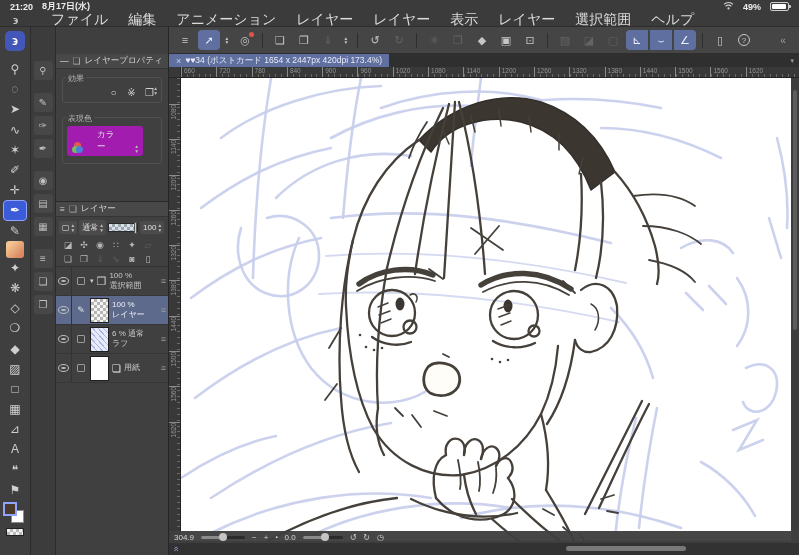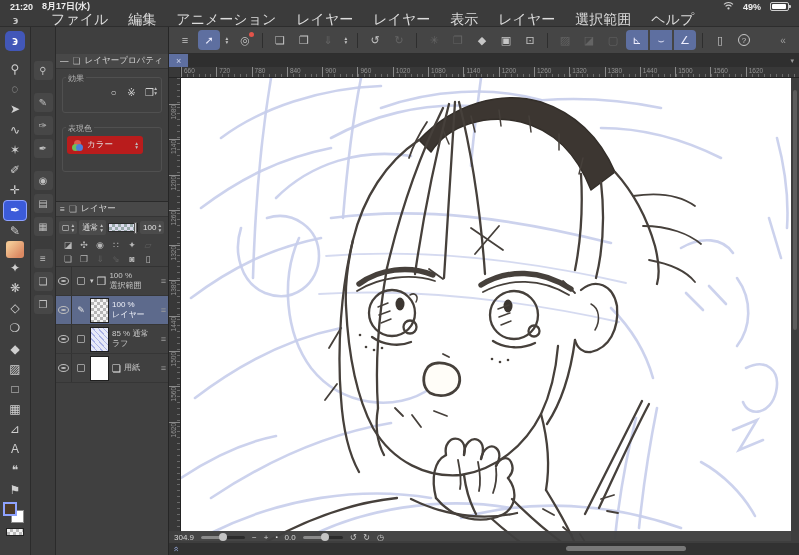--- a/index.html
+++ b/index.html
@@ -36,26 +36,26 @@
   .subcol { left:31px; top:27px; width:25px; height:528px; background:#3c3c3c; border-right:1px solid #2b2b2b; display:flex; flex-direction:column; align-items:center; padding-top:34px; gap:4px; }
   .sub { width:19px; height:19px; border-radius:3px; background:#474747; color:#bfbfbf; font-size:10px; display:flex; align-items:center; justify-content:center; }
   .sub.gap { margin-top:9px; }
 
   
   .paneltop { left:56px; top:27px; width:113px; height:27px; background:#3f3f3f; border-right:1px solid #262626; }
   .panel { background:#404040; border-right:1px solid #262626; }
   .ptitle { height:15px; display:flex; align-items:center; gap:4px; padding:0 4px; font-size:8.5px; color:#d8d8d8; background:#484848; border-bottom:1px solid #353535; white-space:nowrap; overflow:hidden; }
   .pico { color:#b5b5b5; font-size:9px; }
   .propspanel { left:56px; top:54px; width:113px; height:148px; border-bottom:1px solid #2a2a2a; }
-  .sec { margin:8px 6px 4px; border:1px solid #505050; border-radius:3px; position:relative; padding:8px 4px 17px; }
+  .sec { margin:8px 6px 4px; border:1px solid #505050; border-radius:3px; position:relative; padding:8px 4px 7px; }
   .seclab { position:absolute; top:-5px; left:3px; background:#404040; padding:0 2px; font-size:8px; color:#b8b8b8; }
   .effrow { display:flex; justify-content:flex-end; align-items:center; gap:3px; }
   .effbtn { width:15px; height:13px; display:flex; align-items:center; justify-content:center; color:#cfcfcf; font-size:10px; }
   .stepper { font-size:5.5px; line-height:4.5px; color:#bfbfbf; white-space:pre; text-align:center; }
-  .dd { display:flex; align-items:center; gap:4px; background:#b91c1c; border-radius:3px; padding:3px 5px; width:76px; }
+  .dd { display:flex; align-items:flex-end; gap:14px; background:#a21caf; border-radius:3px; padding:3px 5px; width:76px; }
   .cw { position:relative; width:11px; height:11px; flex:none; }
   .cw i { position:absolute; width:7px; height:7px; border-radius:50%; }
   .cw .r { left:2px; top:0; background:#e05a4e; } .cw .g { left:0; top:4px; background:#6fbf5a; } .cw .b { left:4px; top:4px; background:#4f7fd9; }
   .ddlab { font-size:8.5px; color:#e2e2e2; flex:1; }
 
   .layerspanel { left:56px; top:202px; width:113px; height:353px; }
   .lctrl { display:flex; align-items:center; gap:2px; padding:3px 3px; }
   .smallbtn { background:#4b4b4b; border-radius:2px; display:flex; align-items:center; gap:2px; padding:2px 3px; font-size:8px; color:#e0e0e0; white-space:nowrap; }
   .opslider { width:30px; height:9px; border:1px solid #2a2a2a; background-image:conic-gradient(#9aa 25%,#dde 0 50%,#9aa 0 75%,#dde 0); background-size:6px 6px; position:relative; }
   .opslider i { position:absolute; right:0; top:-2px; width:3px; height:12px; background:#cfcfcf; border:1px solid #555; }
@@ -398,21 +398,21 @@
     </div>
     <div class="lrow">
       <span class="eyecell">
           <span class="eye"></span>
         </span>
       <span class="cbcell">
           <span class="cb"></span>
         </span>
       <span class="lthumb sketch"></span>
       <span class="ltext">
-        <span>85 % 通常</span>
+        <span>6 % 通常</span>
         <span>ラフ</span>
       </span>
       <span class="lhandle">≡</span>
     </div>
     <div class="lrow">
       <span class="eyecell">
           <span class="eye"></span>
         </span>
       <span class="cbcell">
           <span class="cb"></span>
@@ -512,20 +512,21 @@
       <span>?</span>
     </span>
     <span class="tbi collapse">
       <span>«</span>
     </span>
   </div>
 
 <div class="abs tabbar">
   <div class="doc-tab">
     <span class="tab-close">×</span>
+    <span>♥♥34 (ポストカード 1654 x 2447px 420dpi 173.4%)</span>
   </div>
   <span class="tabchev">▾</span>
 </div>
 
 <div class="abs rulercorner"></div>
 <div class="abs hruler">
 
 <span class="hcell">660</span>
     <span class="hcell">720</span>
     <span class="hcell">780</span>

